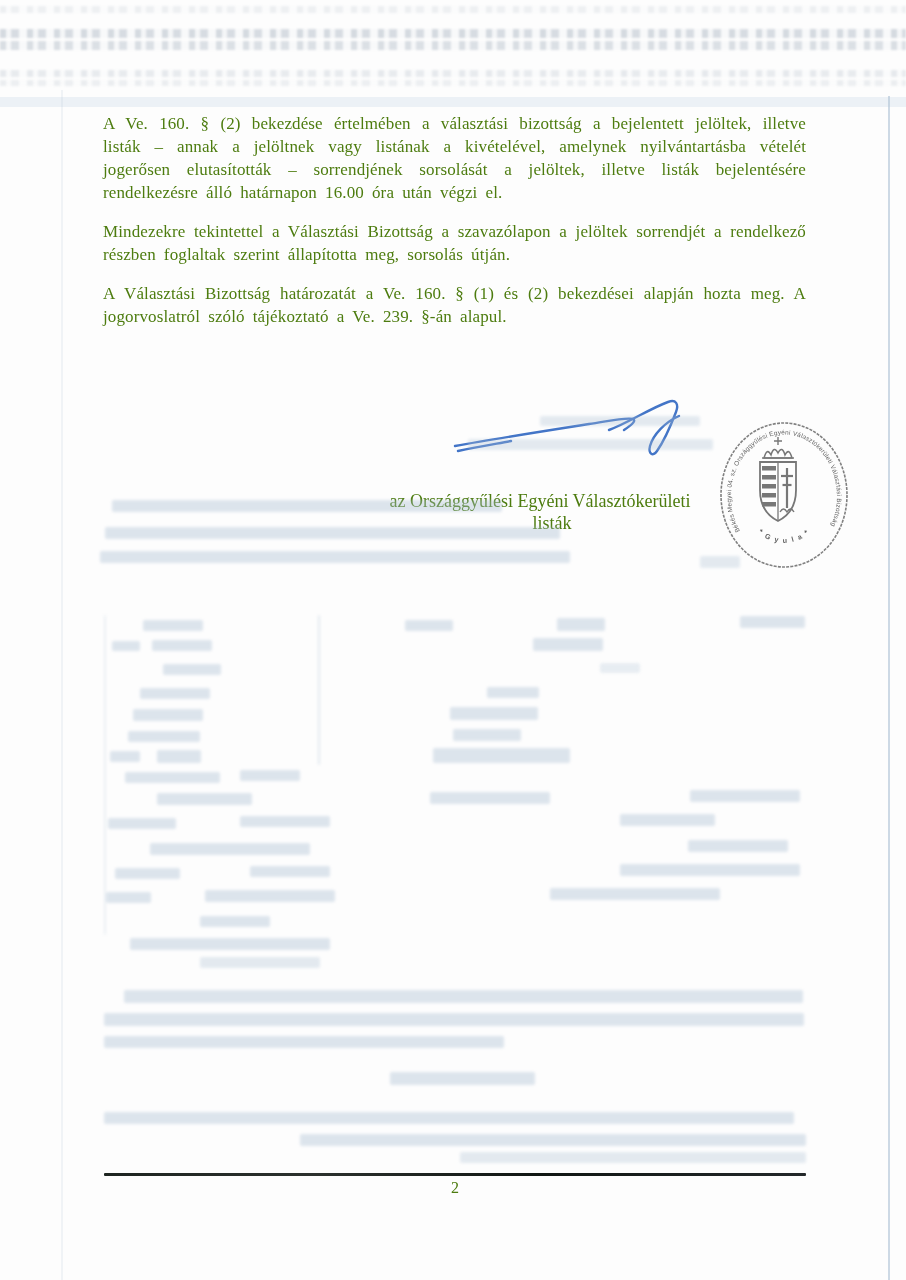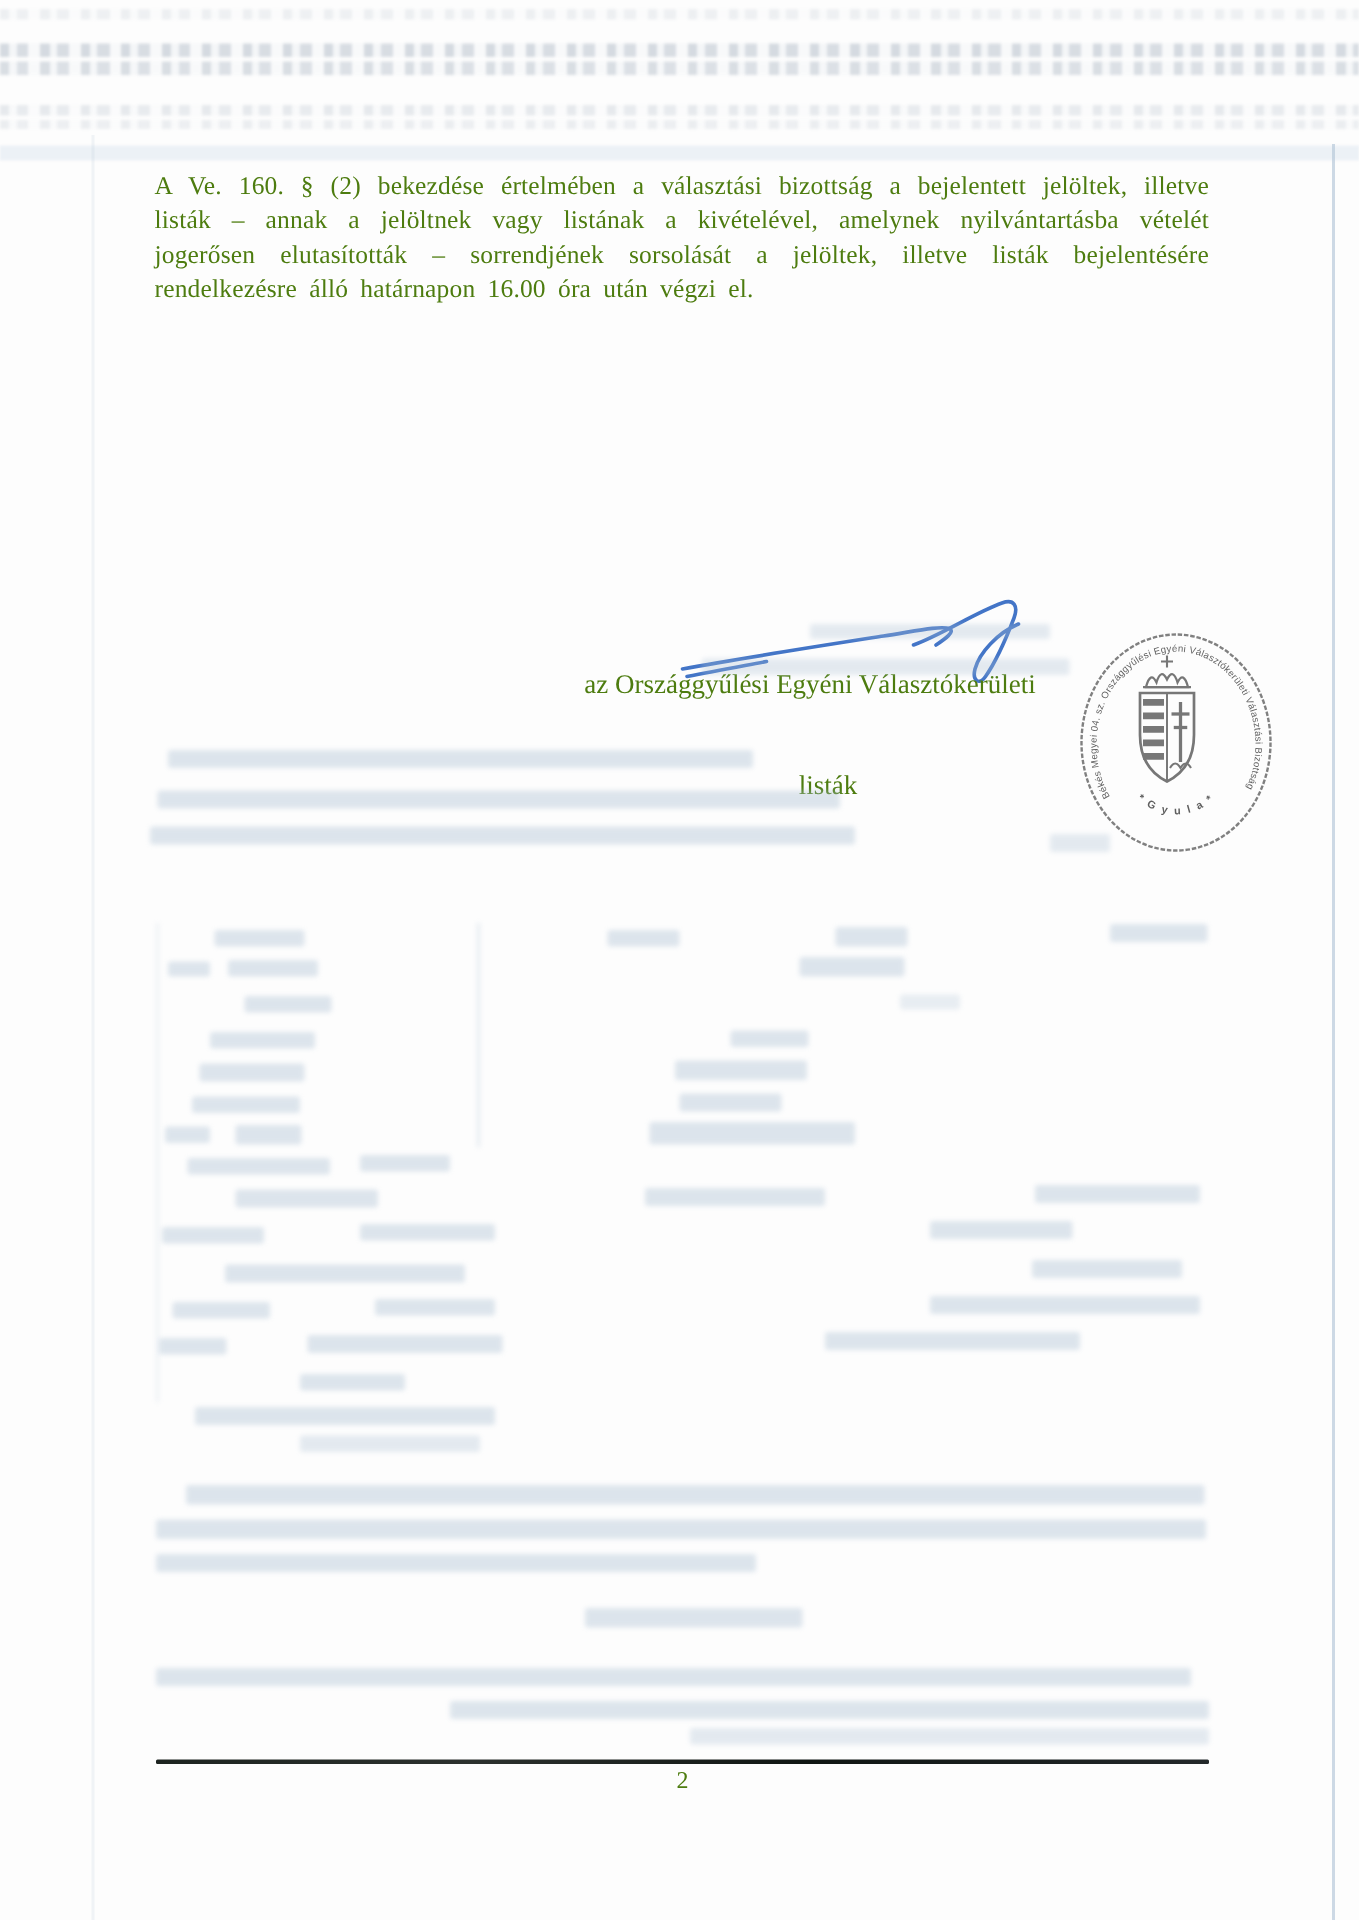--- a/index.html
+++ b/index.html
@@ -69,31 +69,33 @@
   <div class="noise-band" style="top:29px;height:9px;opacity:.5"></div>
   <div class="noise-band" style="top:41px;height:9px;opacity:.45"></div>
   <div class="noise-band" style="top:70px;height:7px;opacity:.28"></div>
   <div class="noise-band" style="top:80px;height:6px;opacity:.22"></div>
   <div class="blue-band" style="top:97px;height:10px;opacity:.55"></div>
   <div class="edge-line" style="left:888px;top:96px;width:2px;height:1184px;opacity:.7"></div>
   <div class="edge-line" style="left:61px;top:90px;width:2px;height:1190px;opacity:.18"></div>
 
   <div class="textblock">
     <p>A Ve. 160. § (2) bekezdése értelmében a választási bizottság a bejelentett jelöltek, illetve listák – annak a jelöltnek vagy listának a kivételével, amelynek nyilvántartásba vételét jogerősen elutasították – sorrendjének sorsolását a jelöltek, illetve listák bejelentésére rendelkezésre álló határnapon 16.00 óra után végzi el.</p>
+    <p>Mindezekre tekintettel a Választási Bizottság a szavazólapon a jelöltek sorrendjét a rendelkező részben foglaltak szerint állapította meg, sorsolás útján.</p>
+    <p>A Választási Bizottság határozatát a Ve. 160. § (1) és (2) bekezdései alapján hozta meg. A jogorvoslatról szóló tájékoztató a Ve. 239. §-án alapul.</p>
   </div>
 
   <svg class="sig-svg" width="255" height="68" viewBox="0 0 255 68">
     <g fill="none" stroke="#3a6ec5" stroke-width="2.4" stroke-linecap="round" opacity=".95">
       <path d="M 12 50 C 50 43 95 36 146 28 C 166 25 183 21 190 23 C 194 25 187 30 181 34"></path>
       <path d="M 166 34 C 185 27 208 12 225 6 C 233 3 236 8 233 16 C 228 29 221 45 214 55 C 210 61 205 58 207 50 C 210 39 222 26 236 20"></path>
       <path d="M 15 55 C 35 51 52 48 68 45"></path>
     </g>
   </svg>
 
-  <div class="sig-line" style="left:370px;top:446px;width:340px;">az Országgyűlési Egyéni Választókerületi</div>
+  <div class="sig-line" style="left:370px;top:491px;width:340px;">az Országgyűlési Egyéni Választókerületi</div>
   <div class="sig-line" style="left:382px;top:513px;width:340px;">listák</div>
 
   <svg class="stamp" width="145" height="155" viewBox="0 0 145 155">
     <defs>
       <path id="ringPath" d="M 28 113 A 53 62 0 1 1 116 113" fill="none"></path>
       <path id="bottomPath" d="M 40 108 A 42 48 0 0 0 104 108" fill="none"></path>
     </defs>
     <ellipse cx="72" cy="77" rx="63" ry="72" fill="none" stroke="#5a5a5a" stroke-width="1.6" stroke-dasharray="3 1.2" opacity=".85"></ellipse>
     <text font-size="6.4" letter-spacing=".2">
       <textPath href="#ringPath" startOffset="0">Békés Megyei 04. sz. Országgyűlési Egyéni Választókerületi Választási Bizottság</textPath>

